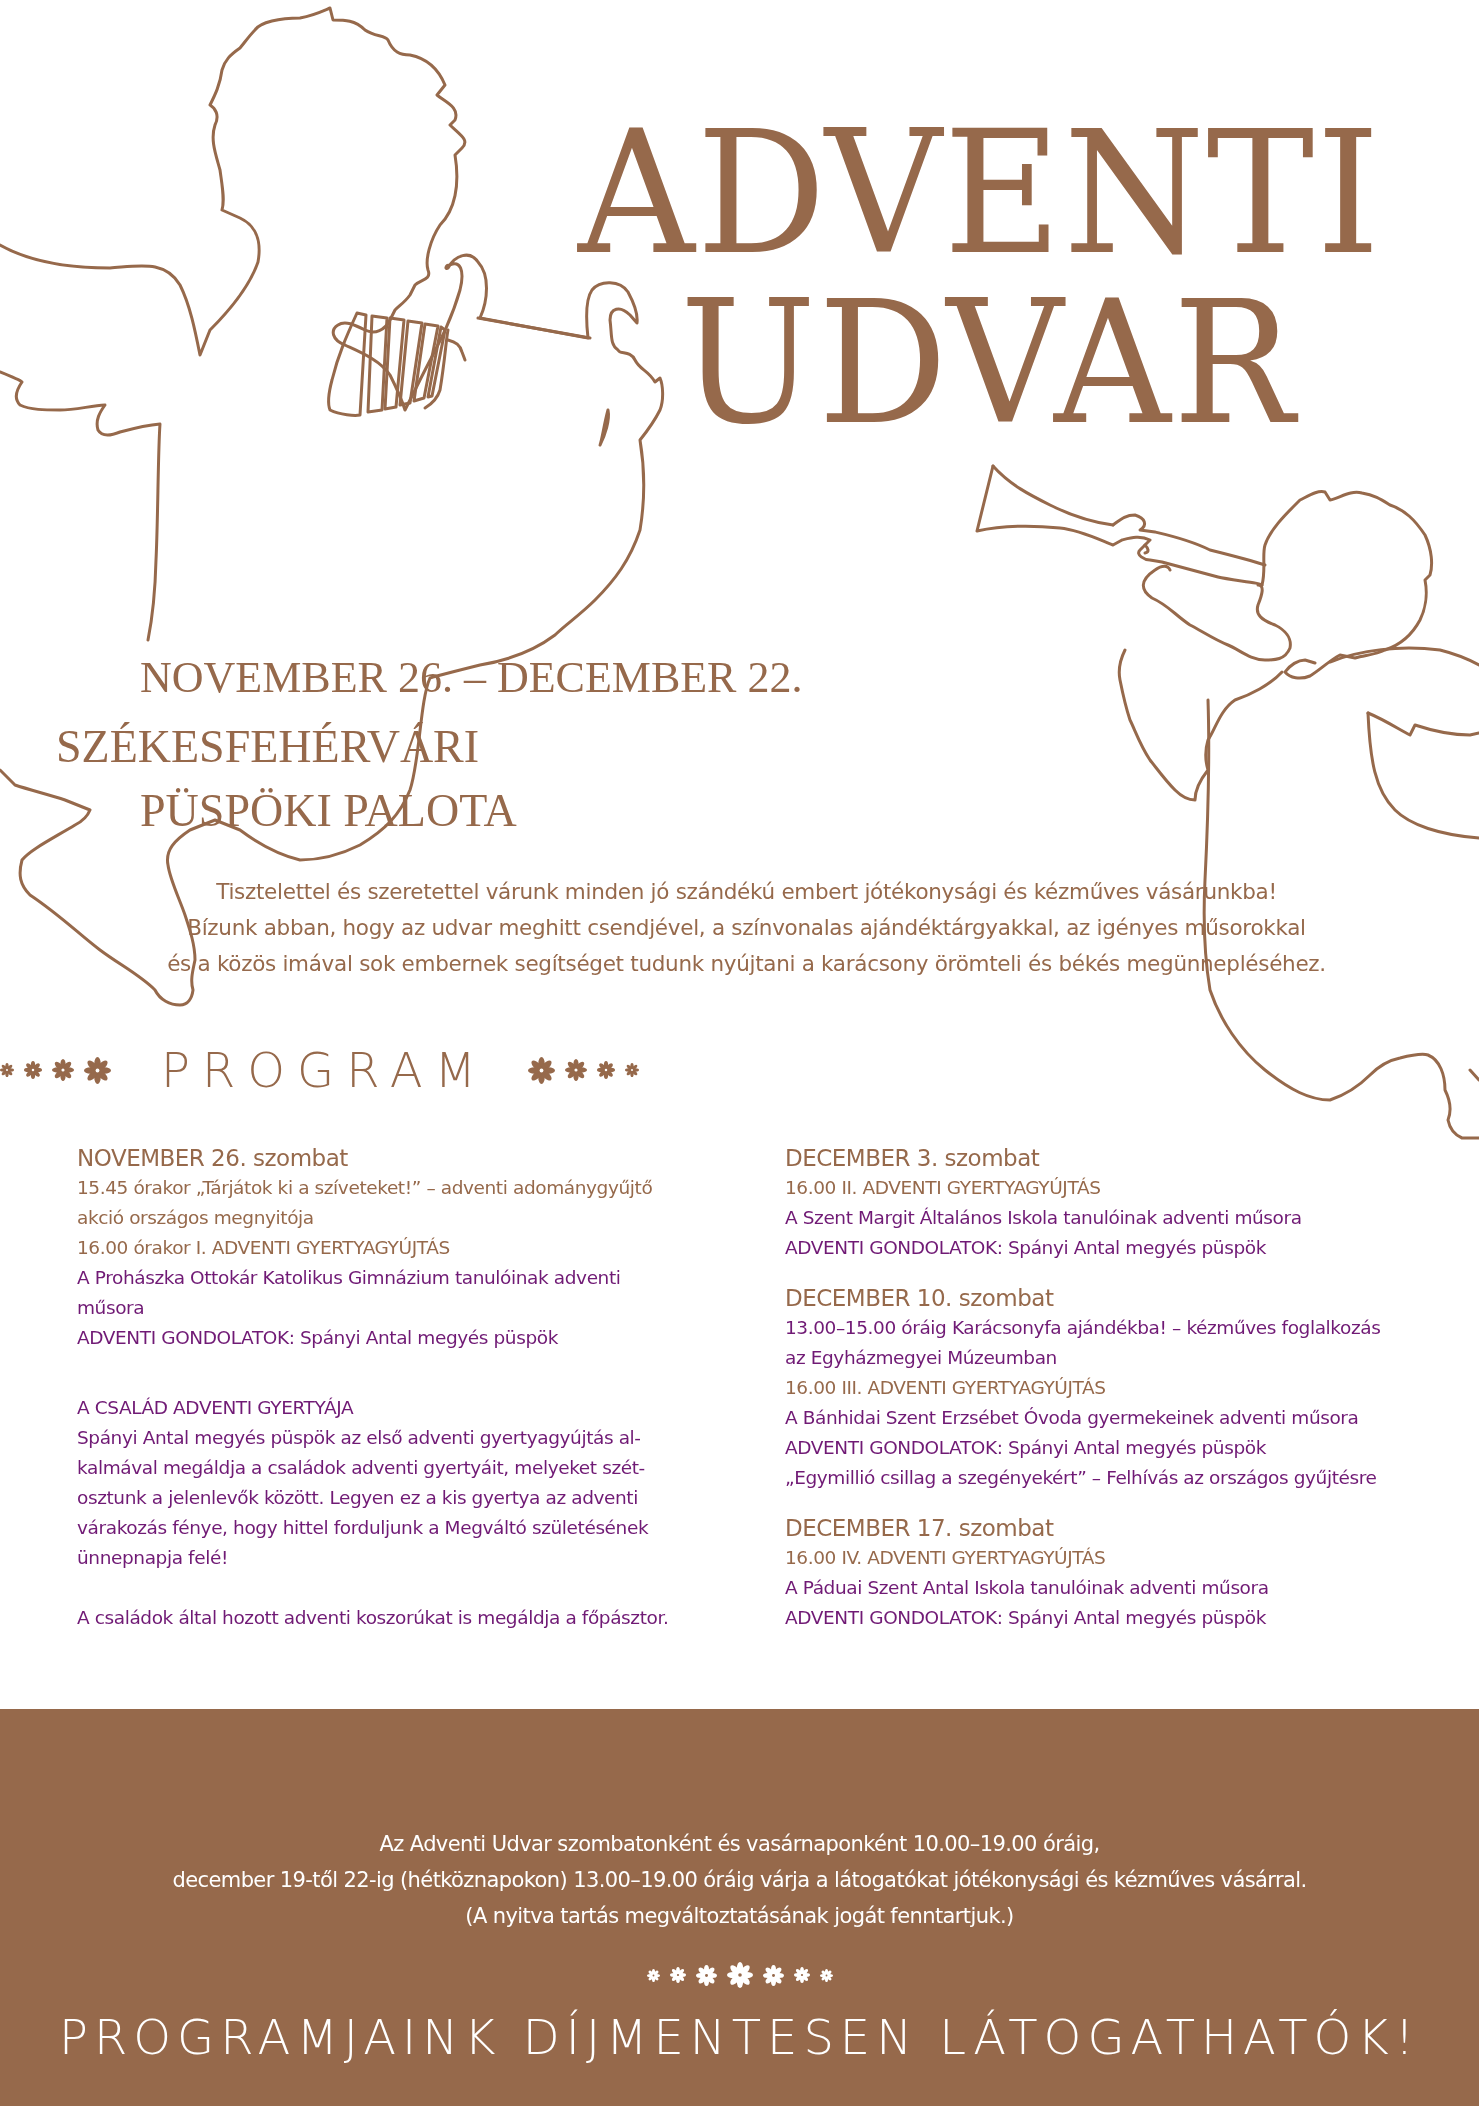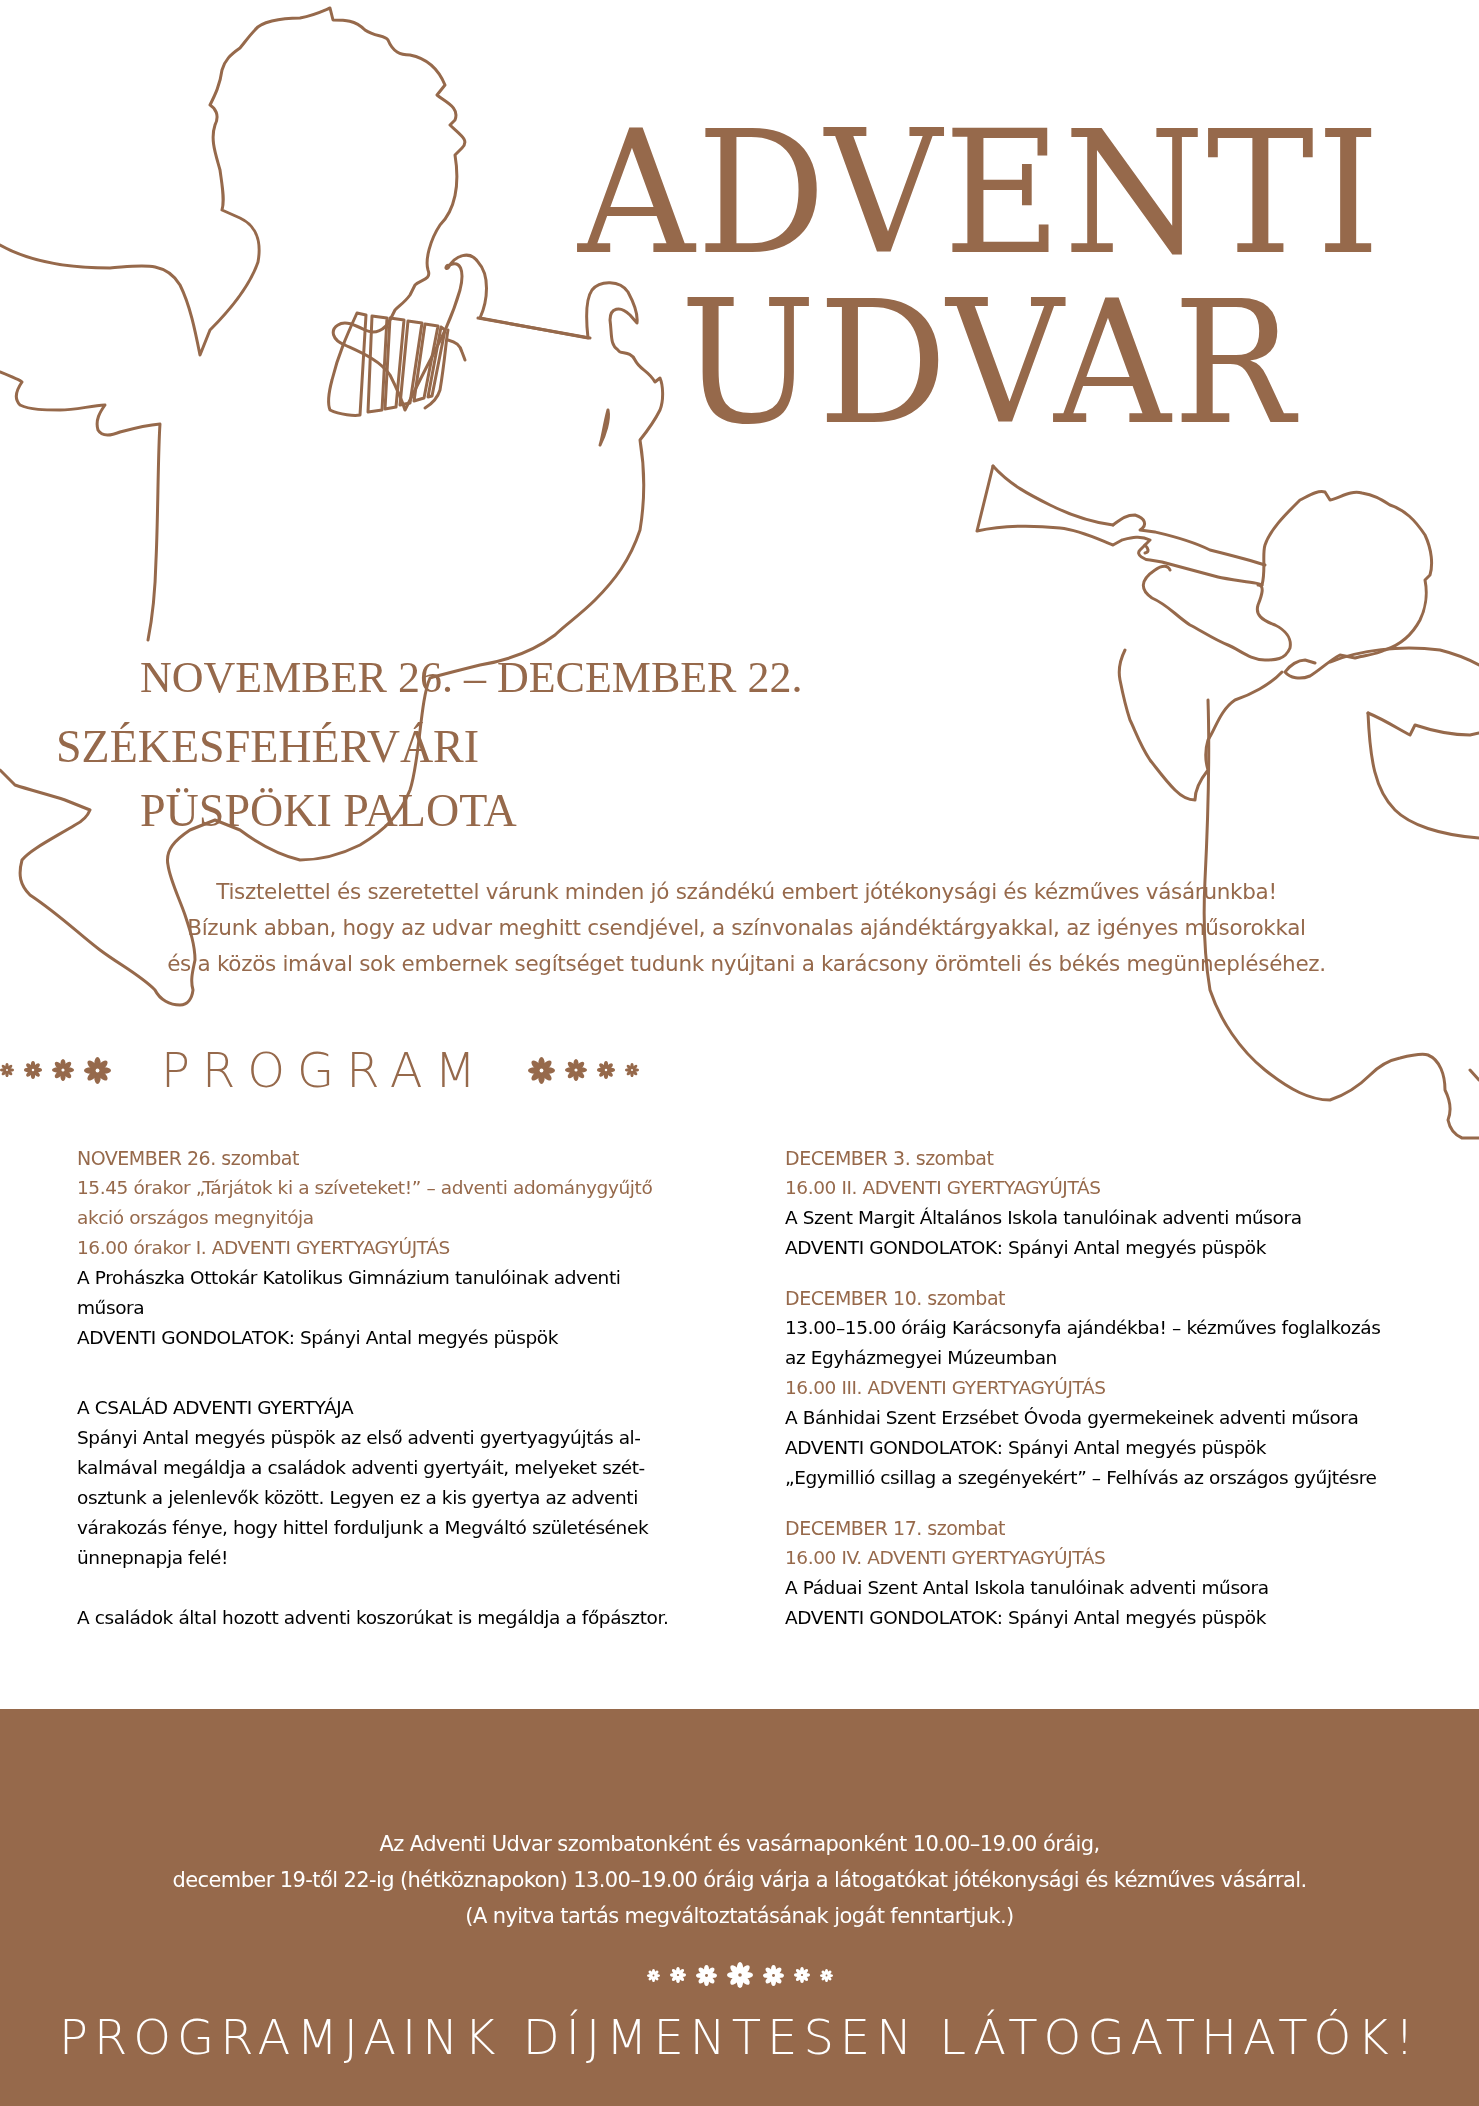--- a/index.html
+++ b/index.html
@@ -41,23 +41,23 @@
     .program-head .label {
       font-family: "DejaVu Sans", sans-serif; font-size: 48px; letter-spacing: 12px;
       color: #96694b; margin: 0 40px 0 50px; font-weight: 300;
     }
     .flower { display: inline-block; }
     .flower svg { display: block; }
 
     .col { position: absolute; top: 1143px; font-family: "DejaVu Sans", sans-serif; }
     .col.left { left: 77px; width: 640px; }
     .col.right { left: 785px; width: 640px; }
-    .day-head { font-size: 19px; color: #96694b; line-height: 30px; letter-spacing: -0.5px; }
+    .day-head { font-size: 23px; color: #96694b; line-height: 30px; letter-spacing: -0.5px; }
     .line-accent { font-size: 18.5px; color: #96694b; line-height: 30px; letter-spacing: -0.4px; white-space: nowrap; }
-    .line-plain { font-size: 18.5px; color: #000000; line-height: 30px; letter-spacing: -0.4px; white-space: nowrap; }
+    .line-plain { font-size: 18.5px; color: #701a75; line-height: 30px; letter-spacing: -0.4px; white-space: nowrap; }
     .gap-30 { height: 30px; }
     .gap-20 { height: 20px; }
     .block { margin-bottom: 20px; }
 
     .band {
       position: absolute; left: 0; top: 1709px; width: 1479px; height: 397px;
       background: #96694b; color: #ffffff; text-align: center;
     }
     .band .p { font-family: "DejaVu Sans", sans-serif; font-size: 21px; line-height: 36px; letter-spacing: -0.6px; }
     .band .p1 { position: absolute; top: 27px; left: 0; width: 100%; }

